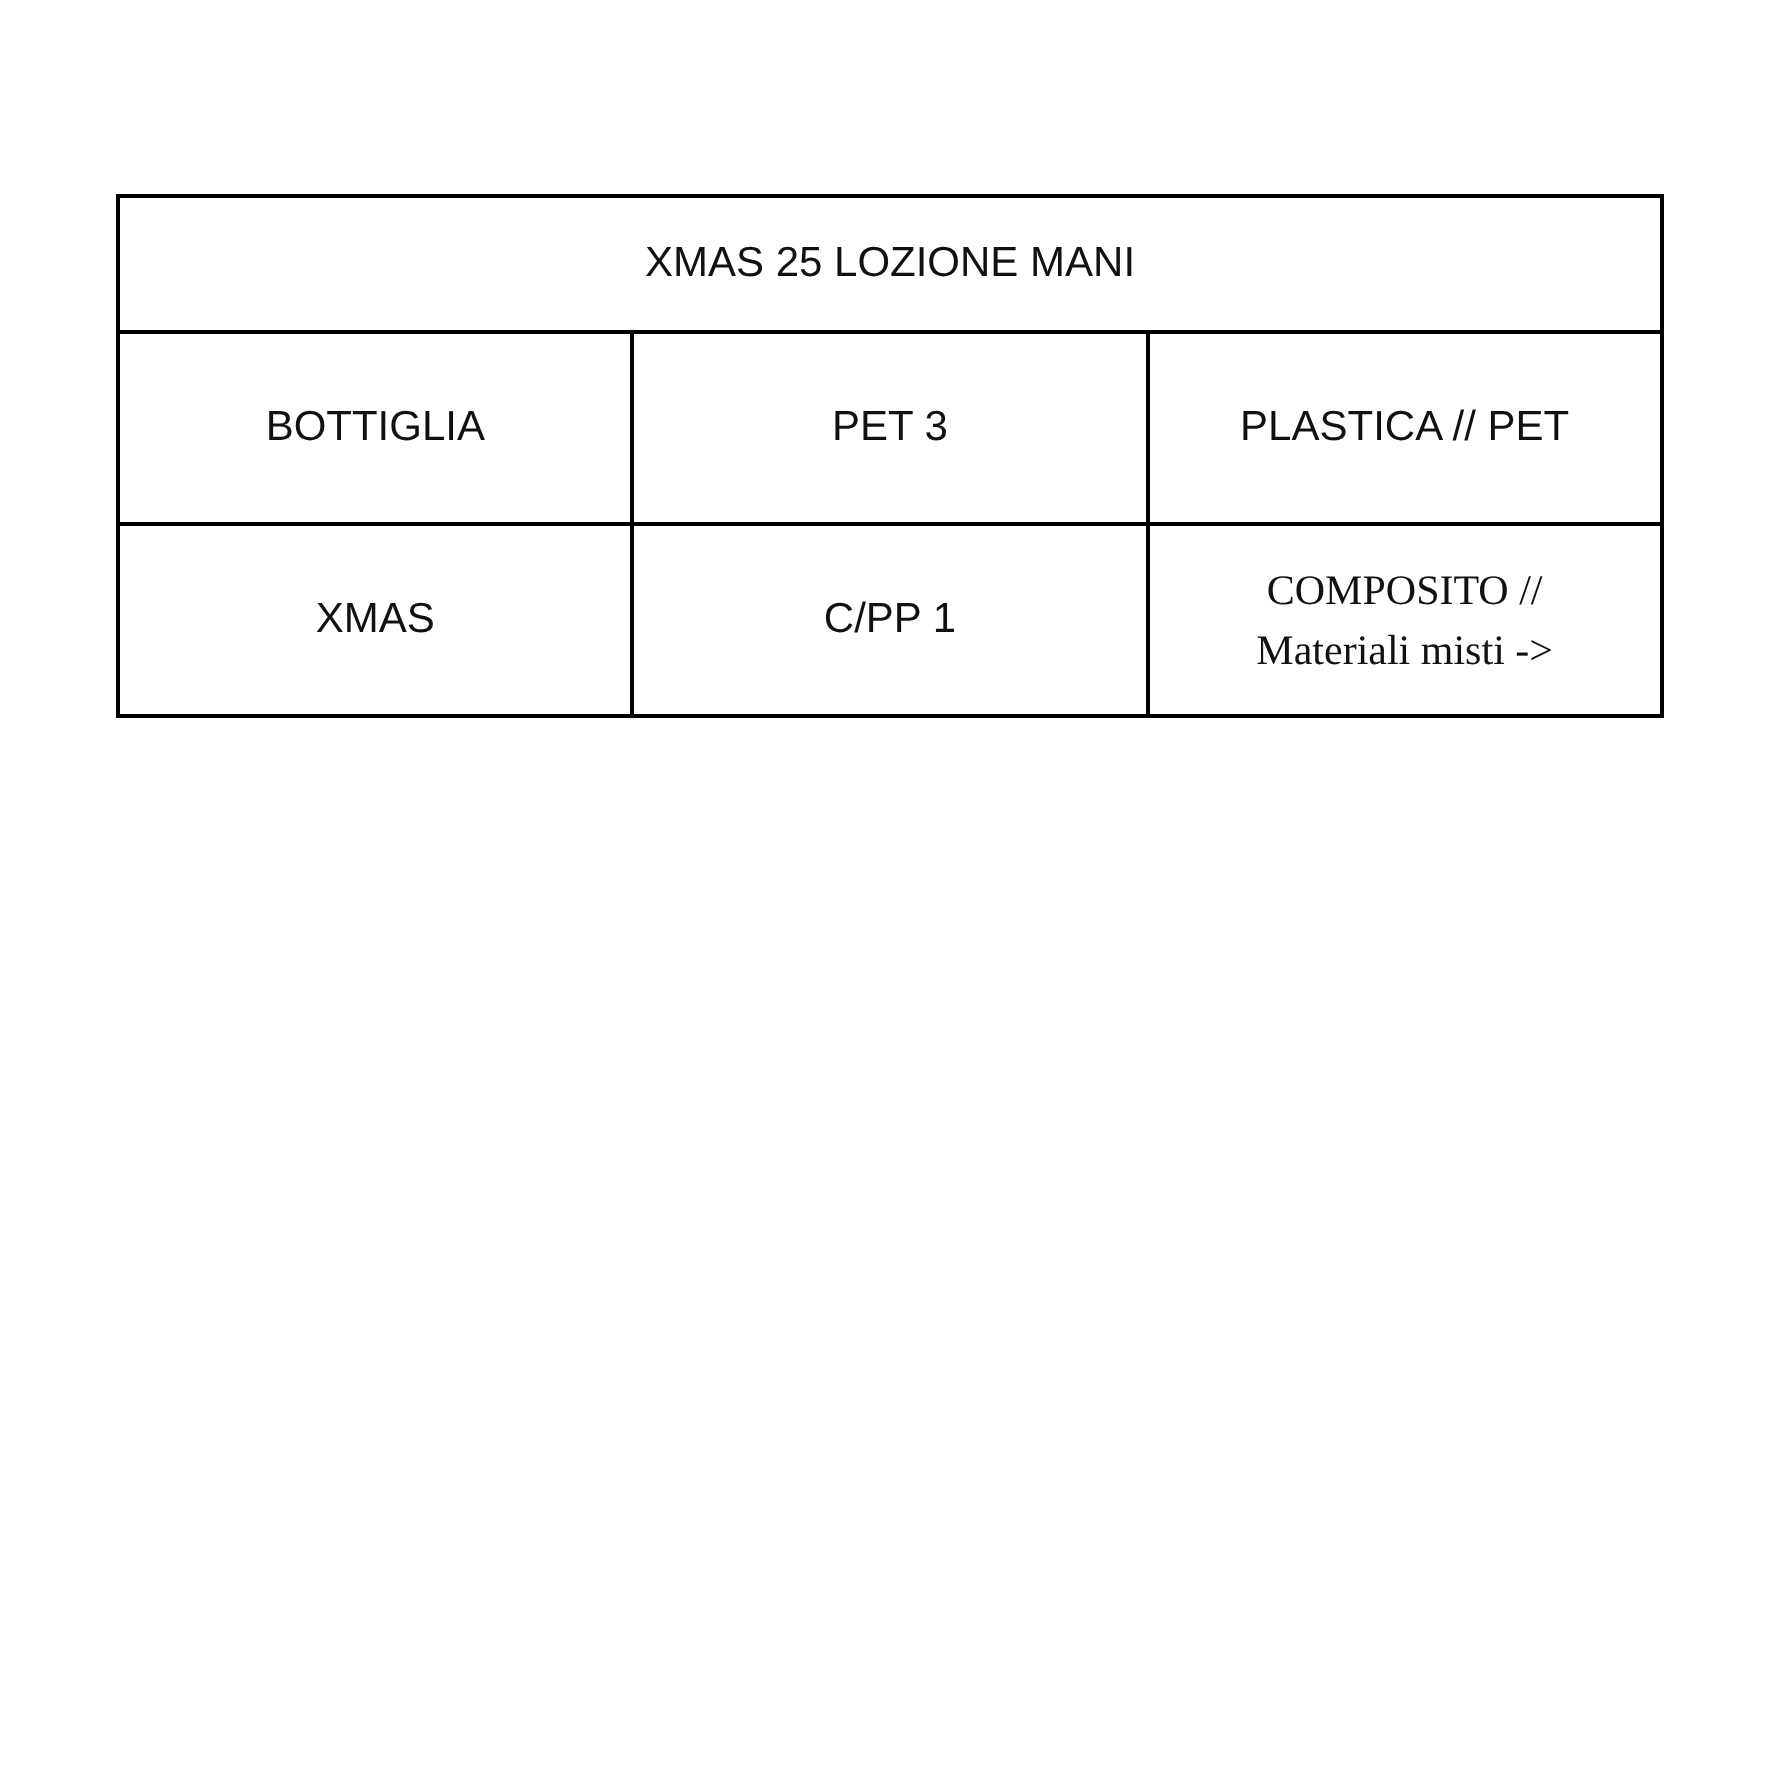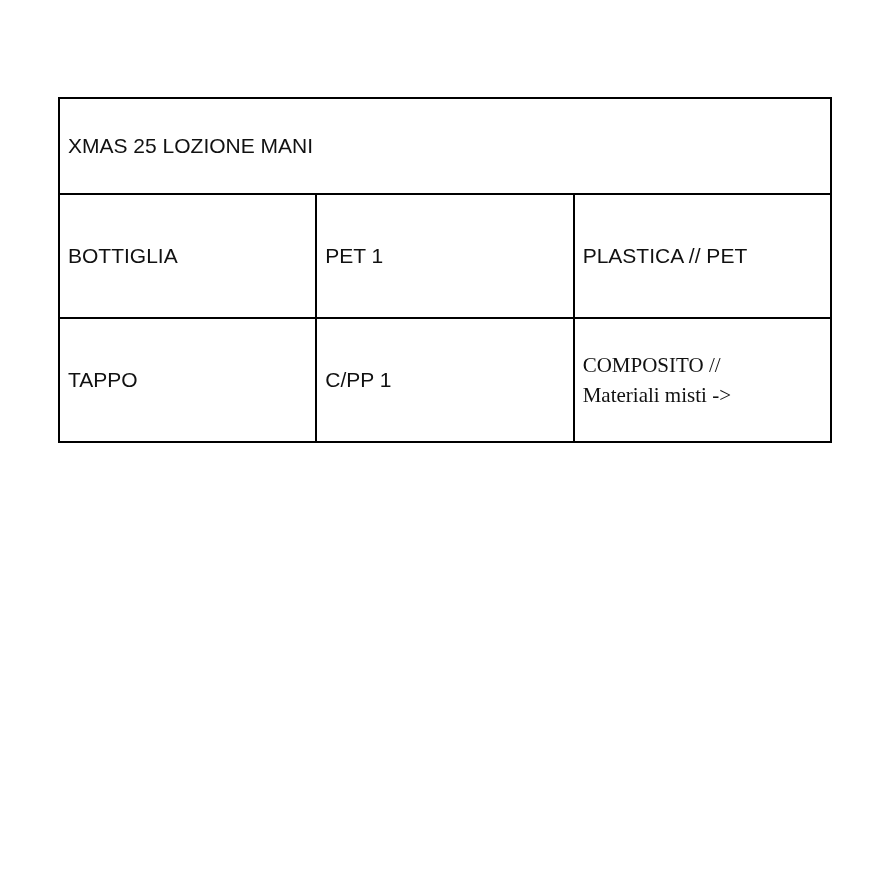--- a/index.html
+++ b/index.html
@@ -22,26 +22,26 @@
   .label-table {
     position: absolute;
     left: 58px;
     top: 97px;
     width: 774px;
     border-collapse: collapse;
     table-layout: fixed;
   }
   .label-table td {
     border: 2px solid #000000;
-    text-align: left;
+    text-align: center;
     vertical-align: middle;
     font-size: 21px;
     line-height: 1.45;
     color: #111111;
-    padding: 16px 8px;
+    padding: 2px 8px;
     font-weight: 400;
   }
   .title-cell {
     height: 62px;
     font-size: 21px;
   }
   .body-row td {
     height: 90px;
   }
   .col-1 { width: 258px; border-radius: 27px; }
@@ -57,25 +57,25 @@
 
 <div class="page">
 
   <table class="label-table">
     <tbody>
       <tr>
         <td class="title-cell" colspan="3">XMAS 25 LOZIONE MANI</td>
       </tr>
       <tr class="body-row">
         <td class="col-1">BOTTIGLIA</td>
-        <td class="col-2">PET 1</td>
+        <td class="col-2">PET 3</td>
         <td class="col-3">PLASTICA // PET</td>
       </tr>
       <tr class="body-row">
-        <td class="col-1">TAPPO</td>
+        <td class="col-1">XMAS</td>
         <td class="col-2">C/PP 1</td>
         <td class="col-3 multiline">COMPOSITO //
 Materiali misti -&gt;</td>
       </tr>
     </tbody>
   </table>
 
 </div>
 
 </body></html>

